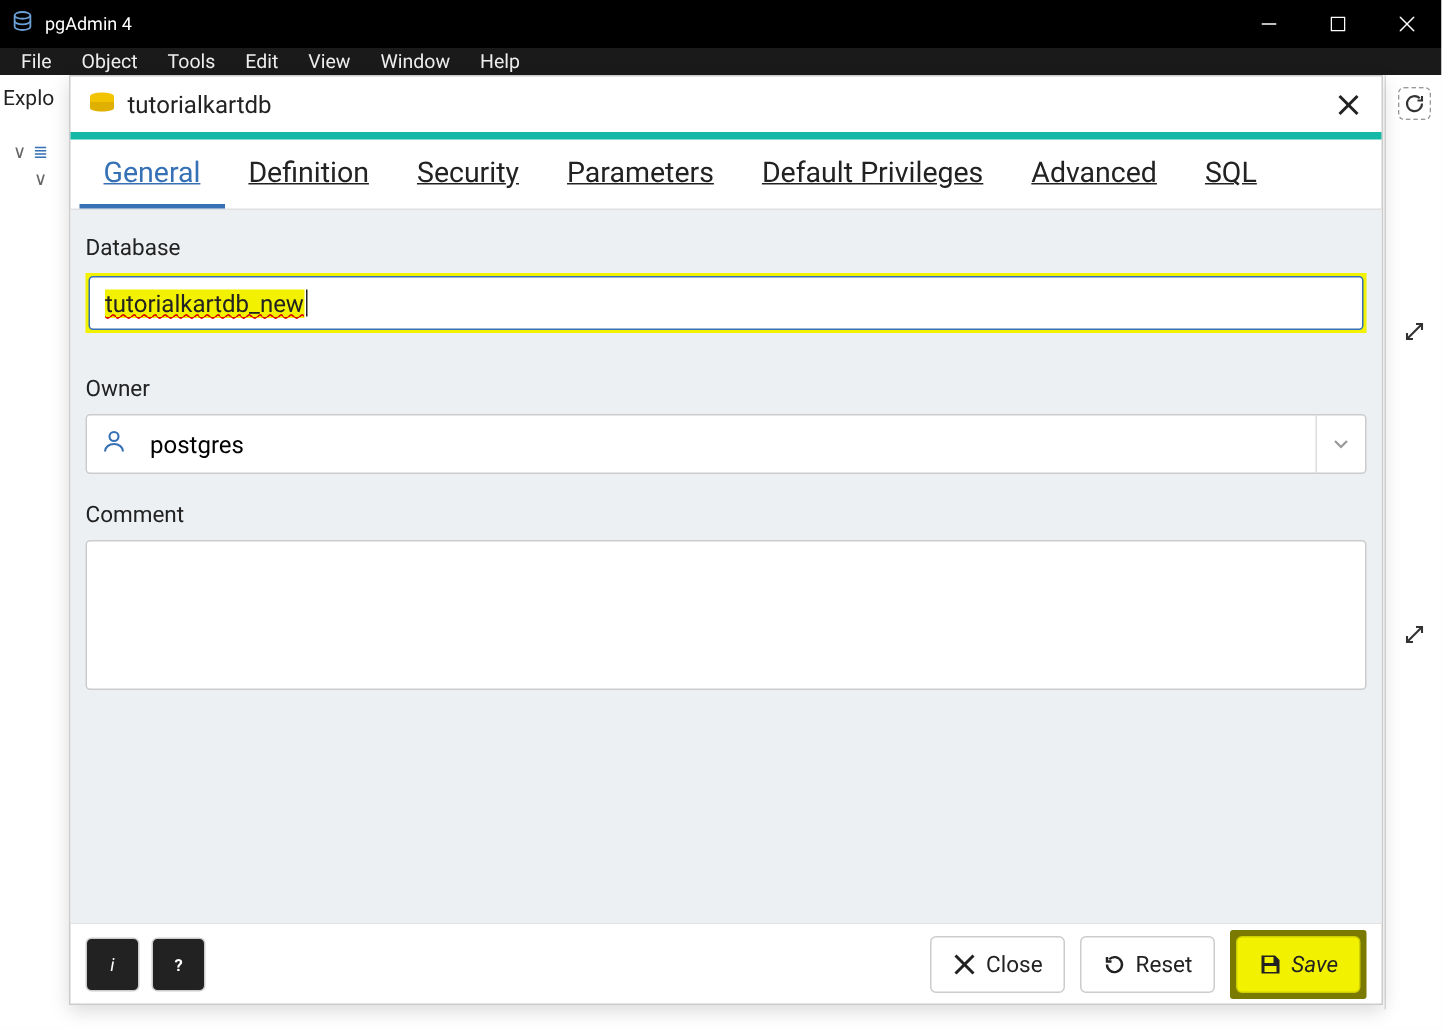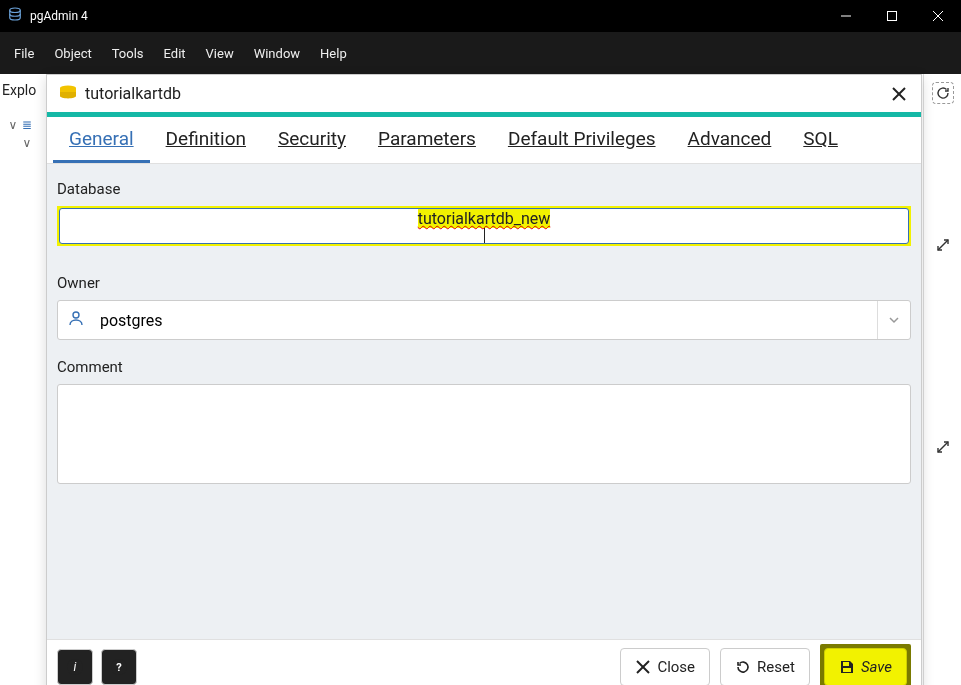--- a/index.html
+++ b/index.html
@@ -6,21 +6,21 @@
 html, body { width: 961px; height: 685px; overflow: hidden; background: #fff; }
 
 .titlebar { height: 32px; background: #000; color: #fff; display: flex; align-items: center; justify-content: space-between; }
 .titlebar-left { display: flex; align-items: center; padding-left: 6px; gap: 6px; }
 .titlebar-left svg { width: 18px; height: 18px; }
 .titlebar-title { font-size: 12px; }
 .win-controls { display: flex; }
 .win-btn { width: 46px; height: 32px; display: flex; align-items: center; justify-content: center; color: #fff; }
 .win-btn svg { width: 10px; height: 10px; }
 
-.menubar { height: 42px; background: #1a1a1a; color: #eee; display: flex; align-items: center; padding: 0 4px; font-size: 13px; }
+.menubar { height: 18px; background: #1a1a1a; color: #eee; display: flex; align-items: center; padding: 0 4px; font-size: 13px; }
 .menubar span { padding: 4px 10px; cursor: default; }
 
 .workspace { position: relative; height: calc(685px - 62px); background: #fff; }
 
 .explorer-label { position: absolute; left: 2px; top: 8px; font-size: 14px; color: #222; }
 .tree { position: absolute; left: 8px; top: 42px; font-size: 12px; color: #222; }
 .tree-row { display:flex; align-items:center; gap:4px; padding:2px 0;}
 .tree-chev { width:10px; text-align:center; color:#666;}
 
 .right-col { position: absolute; right: 0; top: 0; width: 38px; height: 100%; border-left: 1px solid #ddd; background: #fff; display:flex; flex-direction:column; align-items:center; padding-top:8px; gap:20px;}
@@ -36,21 +36,21 @@
 .db-icon { width:18px; height:14px; }
 .close-x { width:20px; height:20px; display:flex; align-items:center; justify-content:center; cursor:pointer;}
 
 .tabrow { display:flex; border-bottom:1px solid #e0e0e0; padding:0 6px;}
 .tab { padding:10px 16px; font-size:19px; color:#222; cursor:pointer; border-bottom:3px solid transparent;text-decoration:underline;}
 .tab.active { color:#3670b5; border-bottom-color:#3670b5;}
 
 .form-area { flex:1; background:#edf0f3; padding:16px 10px; overflow:auto; position:relative;}
 .field-label { font-size:15px; color:#222; margin-bottom:8px; display:block;}
 .hl-wrap { background:#f2f200; padding:2px; margin-bottom:18px; display:inline-block; width:100%;}
-.text-input { width:100%; height:36px; border:1px solid #9cb6d3; border-radius:3px; padding:0 10px; font-size:16px; color:#222; background:#fff;flex-direction:column;}
+.text-input { width:100%; height:36px; border:1px solid #9cb6d3; border-radius:3px; padding:0 10px; font-size:16px; color:#222; background:#fff;}
 .hl-wrap .text-input { border:1px solid #3670b5;}
 .input-val-hl { display:inline-block; background:#f2f200; text-decoration: underline wavy #d00; text-decoration-thickness:1px;}
 .owner-row { margin-top:10px;}
 .select-box { height:40px; background:#fff; border:1px solid #ccc; border-radius:3px; display:flex; align-items:center; justify-content:space-between; padding:0 10px; margin-bottom:18px;}
 .select-left { display:flex; align-items:center; gap:16px;}
 .user-icon { width:16px; height:16px; color:#3670b5;}
 .select-chev { color:#999; border-left:1px solid #ddd; padding-left:10px; height:100%; display:flex; align-items:center;}
 .comment-box { width:100%; height:100px; background:#fff; border:1px solid #ccc; border-radius:3px; resize:none; padding:8px; font-size:14px;}
 
 .footer { height:54px; border-top:1px solid #e0e0e0; display:flex; align-items:center; justify-content:space-between; padding:0 10px;}

